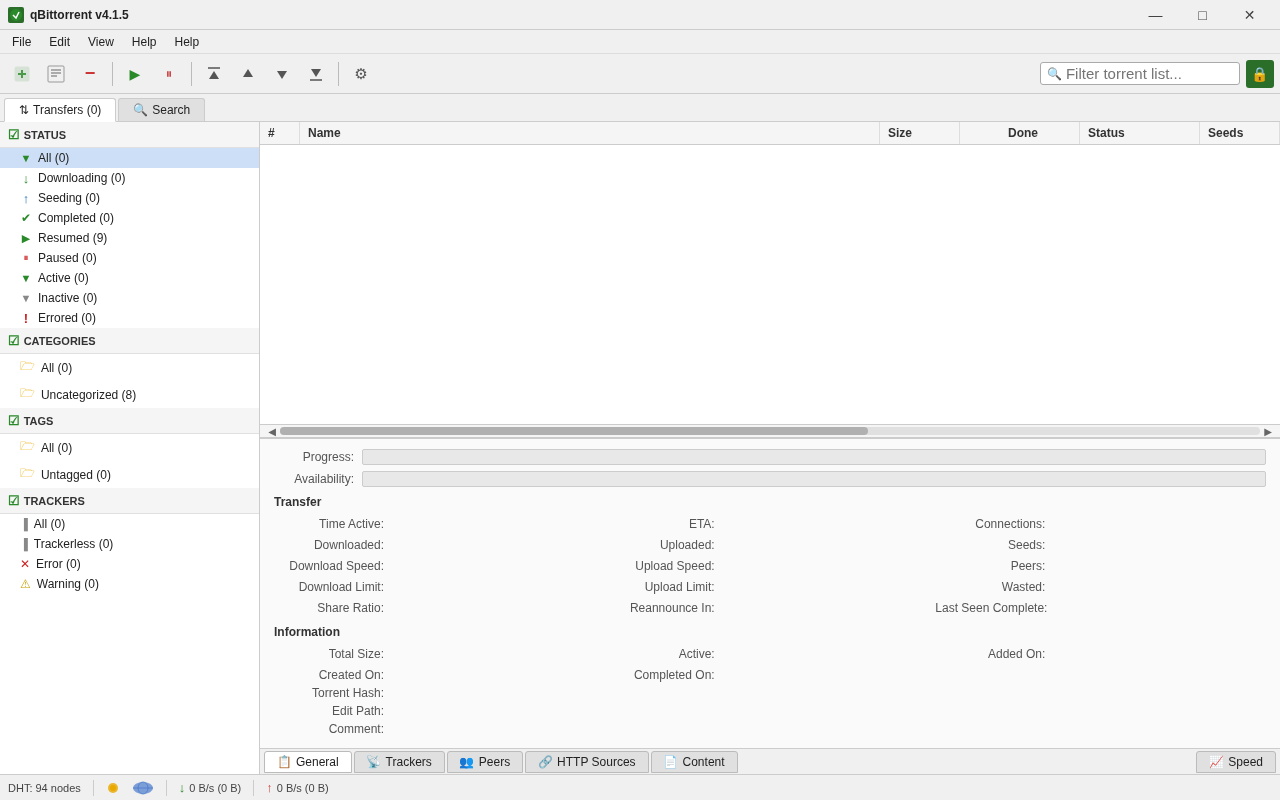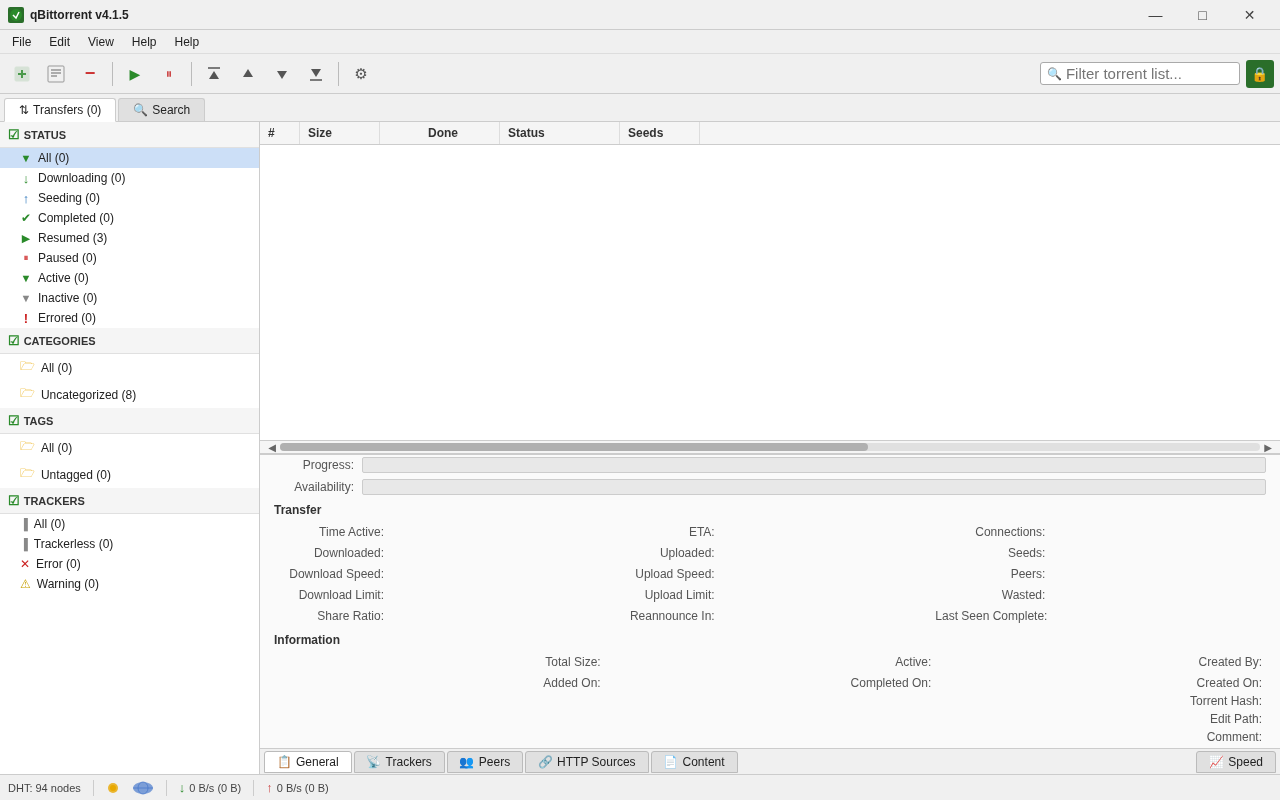--- a/index.html
+++ b/index.html
@@ -54,32 +54,32 @@
     .th-status { width: 120px; }
     .th-seeds { width: 80px; }
 
     
     .scrollbar-area { height: 14px; background: #f5f5f5; border-top: 1px solid #ccc; border-bottom: 1px solid #ccc; display: flex; align-items: center; padding: 0 4px; }
     .scroll-track { flex: 1; height: 8px; background: #e0e0e0; border-radius: 4px; position: relative; }
     .scroll-thumb { width: 60%; height: 8px; background: #b0b0b0; border-radius: 4px; }
     .scroll-arrow { width: 16px; height: 14px; display: flex; align-items: center; justify-content: center; cursor: pointer; color: #666; font-size: 10px; }
 
     
-    .detail-panel { background: #fafafa; border-top: 1px solid #ccc; padding: 2px 14px; }
+    .detail-panel { background: #fafafa; border-top: 1px solid #ccc; padding: 10px 14px; }
     .detail-row { display: flex; align-items: center; margin-bottom: 6px; gap: 8px; }
     .detail-label { font-size: 12px; color: #555; width: 80px; text-align: right; }
     .detail-bar { flex: 1; height: 16px; background: #e8e8e8; border: 1px solid #ccc; border-radius: 2px; }
     .detail-section { margin-top: 8px; }
     .detail-section-title { font-size: 12px; font-weight: 600; color: #333; margin-bottom: 6px; }
     .detail-grid { display: grid; grid-template-columns: 1fr 1fr 1fr; gap: 3px 0; }
     .detail-cell { display: flex; align-items: baseline; gap: 4px; padding: 2px 0; }
     .detail-cell-label { font-size: 12px; color: #555; text-align: right; min-width: 110px; }
     .detail-cell-value { font-size: 12px; color: #222; }
     .info-grid { display: grid; grid-template-columns: 1fr 1fr 1fr; gap: 3px 0; }
-    .info-row { display: flex; gap: 4px; padding: 2px 0; justify-content: flex-end; }
+    .info-row { display: flex; gap: 4px; padding: 2px 0; }
     .info-label { font-size: 12px; color: #555; text-align: right; min-width: 110px; }
     .info-value { font-size: 12px; color: #222; }
 
     
     .bottom-tabs { height: 26px; background: #f0f0f0; border-top: 1px solid #ccc; display: flex; align-items: center; padding: 0 4px; gap: 2px; }
     .bottom-tab { padding: 3px 12px; border: 1px solid #bbb; background: #e0e0e0; cursor: pointer; font-size: 12px; border-radius: 3px 3px 0 0; display: flex; align-items: center; gap: 4px; }
     .bottom-tab.active { background: white; }
     .bottom-tab-right { margin-left: auto; }
 
     
@@ -220,21 +220,21 @@
     <div class="sidebar-item">
       <span class="status-dot icon-blue" style="font-size:13px;font-weight:bold;">↑</span>
       <span>Seeding (0)</span>
     </div>
     <div class="sidebar-item">
       <span class="status-dot icon-green" style="font-size:12px;">✔</span>
       <span>Completed (0)</span>
     </div>
     <div class="sidebar-item">
       <span class="status-dot icon-green" style="font-size:11px;">▶</span>
-      <span>Resumed (3)</span>
+      <span>Resumed (9)</span>
     </div>
     <div class="sidebar-item">
       <span class="status-dot icon-red" style="font-size:10px;">⏸</span>
       <span>Paused (0)</span>
     </div>
     <div class="sidebar-item">
       <span class="status-dot icon-green" style="font-size:11px;">▼</span>
       <span>Active (0)</span>
     </div>
     <div class="sidebar-item">
@@ -293,20 +293,21 @@
       <span>Warning (0)</span>
     </div>
 
   </div>
 
   <div class="content-area">
 
     <div class="torrent-table">
       <div class="table-header">
         <div class="th th-num">#</div>
+        <div class="th th-name">Name</div>
         <div class="th th-size">Size</div>
         <div class="th th-done">Done</div>
         <div class="th th-status">Status</div>
         <div class="th th-seeds">Seeds</div>
       </div>
 
       <div style="flex:1; background: white; min-height: 60px;"></div>
     </div>
 
     <div class="scrollbar-area">
@@ -405,33 +406,29 @@
         <div class="info-grid">
           <div class="info-row">
             <span class="info-label">Total Size:</span>
             <span class="info-value"></span>
           </div>
           <div class="info-row">
             <span class="info-label">Active:</span>
             <span class="info-value"></span>
           </div>
           <div class="info-row">
-            <span class="info-label">Created By:</span>
-            <span class="info-value"></span>
-          </div>
-          <div class="info-row">
             <span class="info-label">Added On:</span>
             <span class="info-value"></span>
           </div>
           <div class="info-row">
+            <span class="info-label">Created On:</span>
+            <span class="info-value"></span>
+          </div>
+          <div class="info-row">
             <span class="info-label">Completed On:</span>
-            <span class="info-value"></span>
-          </div>
-          <div class="info-row">
-            <span class="info-label">Created On:</span>
             <span class="info-value"></span>
           </div>
         </div>
 
         <div class="info-row" style="padding:2px 0;">
           <span class="info-label">Torrent Hash:</span>
           <span class="info-value"></span>
         </div>
         <div class="info-row" style="padding:2px 0;">
           <span class="info-label">Edit Path:</span>

